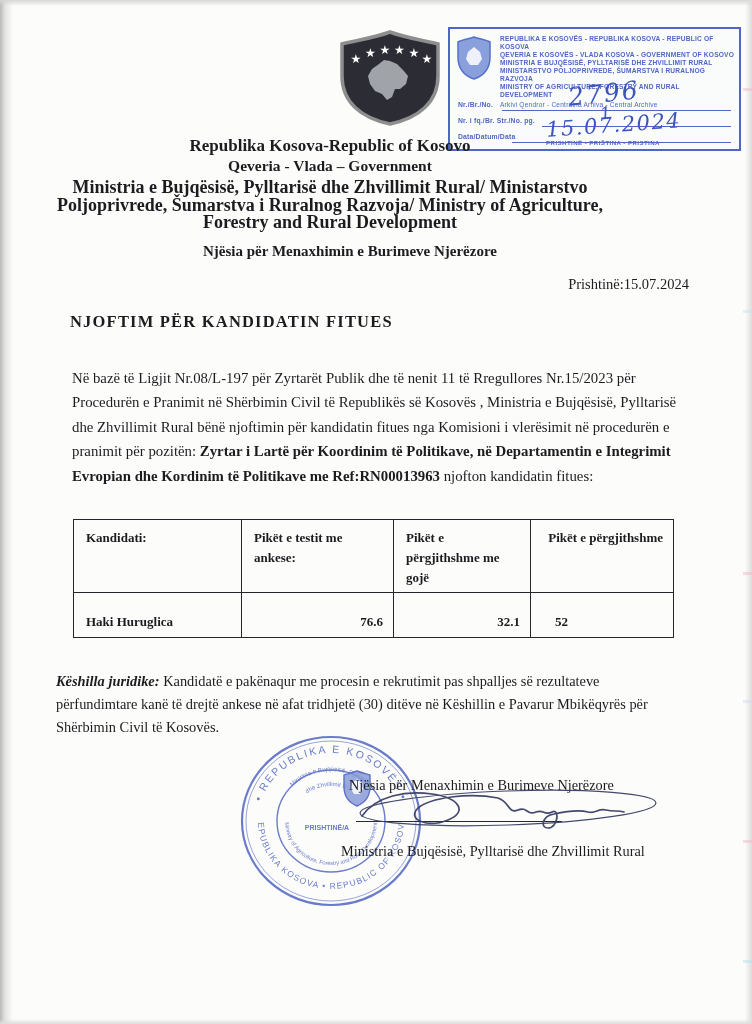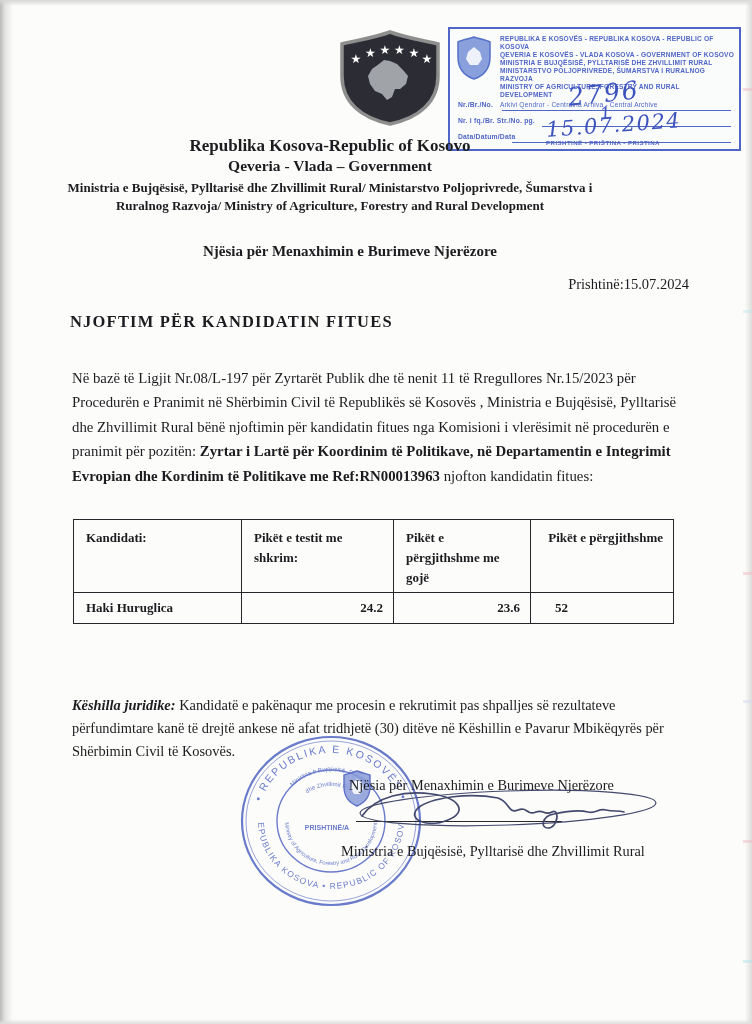--- a/index.html
+++ b/index.html
@@ -15,42 +15,42 @@
     background:linear-gradient(to left,#dcdcda 0,rgba(252,252,250,0) 100%);}
   .edge-bottom{left:0;bottom:0;width:752px;height:5px;
     background:linear-gradient(to top,#dededc 0,rgba(252,252,250,0) 100%);}
   .tick{position:absolute;right:0;width:9px;height:3px;opacity:.45;}
 
   
   .h-line{position:absolute;left:45px;width:570px;text-align:center;}
   .h1{top:115px;font-size:17px;font-weight:bold;}
   .h2{top:136px;font-size:17px;font-weight:bold;}
   .h3{top:157px;font-size:15.5px;font-weight:bold;}
-  .h-min{top:179px;font-size:13px;line-height:17.5px;font-weight:600;}
+  .h-min{top:179px;font-size:18px;line-height:17.5px;font-weight:600;}
 
   .hr-unit{position:absolute;left:55px;top:243px;width:590px;text-align:center;
            font-size:15px;font-weight:bold;}
   .place-date{position:absolute;left:440px;top:276px;width:249px;text-align:right;font-size:14.5px;}
   .doc-title{position:absolute;left:70px;top:312px;width:600px;text-align:left;
              font-size:16.5px;font-weight:bold;letter-spacing:1.2px;}
 
   .body-par{position:absolute;left:72px;top:366px;width:620px;
             font-size:14.8px;line-height:24.4px;text-align:left;}
   .body-par b{font-weight:bold;}
 
   
   table.score{position:absolute;left:73px;top:519px;border-collapse:collapse;table-layout:fixed;}
   table.score td{border:1.4px solid #26262a;font-size:13px;font-weight:bold;
                  vertical-align:top;padding:8px 10px 4px 12px;line-height:20px;}
   table.score .r1 td{height:50px;}
-  table.score .r2 td{height:18px;padding-top:5px;padding-bottom:5px;vertical-align:middle;}
+  table.score .r2 td{height:18px;padding-top:19px;padding-bottom:5px;vertical-align:middle;}
   .c1{width:145px;} .c2{width:129px;} .c3{width:114px;} .c4{width:120px;}
   .cen{text-align:right;}
 
-  .legal{position:absolute;left:72px;top:670px;width:616px;font-size:14.4px;line-height:23px;margin-top:24px;}
+  .legal{position:absolute;left:56px;top:670px;width:616px;font-size:14.4px;line-height:23px;}
   .legal .bi{font-weight:bold;font-style:italic;}
 
   
   .astamp{position:absolute;left:448px;top:27px;width:289px;height:120px;
           border:2px solid #5066c6;background:rgba(246,248,253,.35);}
   .astamp .txt{position:absolute;left:50px;top:6px;width:234px;color:#5066c6;
                font-family:"Liberation Sans", sans-serif;font-size:6.6px;line-height:8px;
                font-weight:600;letter-spacing:.2px;}
   .astamp .txt .arch{margin-top:2px;font-weight:400;}
   .astamp .flabel{position:absolute;color:#5066c6;font-family:"Liberation Sans", sans-serif;
@@ -130,28 +130,28 @@
   <div class="hr-unit">Njësia për Menaxhimin e Burimeve Njerëzore</div>
   <div class="place-date">Prishtinë:15.07.2024</div>
   <div class="doc-title">NJOFTIM PËR KANDIDATIN FITUES</div>
 
   <div class="body-par"><span>Në bazë të Ligjit Nr.08/L-197 për Zyrtarët Publik dhe të nenit 11 të Rregullores Nr.15/2023 për Procedurën e Pranimit në Shërbimin Civil të Republikës së Kosovës , Ministria e Bujqësisë, Pylltarisë dhe Zhvillimit Rural bënë njoftimin për kandidatin fitues nga Komisioni i vlerësimit në procedurën e pranimit për pozitën: </span><b>Zyrtar i Lartë për Koordinim të Politikave, në Departamentin e Integrimit Evropian dhe Kordinim të Politikave me Ref:RN00013963</b><span>  njofton kandidatin fitues:</span></div>
 
   <table class="score">
     <tbody>
         <tr class="r1">
       <td class="c1">Kandidati:</td>
-      <td class="c2">Pikët e testit me shkrim:</td>
+      <td class="c2">Pikët e testit me ankese:</td>
       <td class="c3">Pikët e përgjithshme me gojë</td>
       <td class="c4 cen">Pikët e përgjithshme</td>
     </tr>
     <tr class="r2">
       <td>Haki Huruglica</td>
-      <td class="cen">24.2</td>
-      <td class="cen">23.6</td>
+      <td class="cen">76.6</td>
+      <td class="cen">32.1</td>
       <td style="padding-left:24px;">52</td>
     </tr>
   </tbody>
     </table>
 
   <div class="legal"><span class="bi">Këshilla juridike:</span><span> Kandidatë e pakënaqur me  procesin e rekrutimit  pas shpalljes së rezultateve përfundimtare kanë të drejtë ankese  në afat tridhjetë (30) ditëve në Këshillin e Pavarur Mbikëqyrës për Shërbimin Civil të Kosovës.</span></div>
 
   <svg class="rstamp" width="192" height="178" viewBox="0 0 192 178">
     <defs>
       <path id="arcTop" d="M 23,89 A 73,68 0 0 1 169,89"></path>

